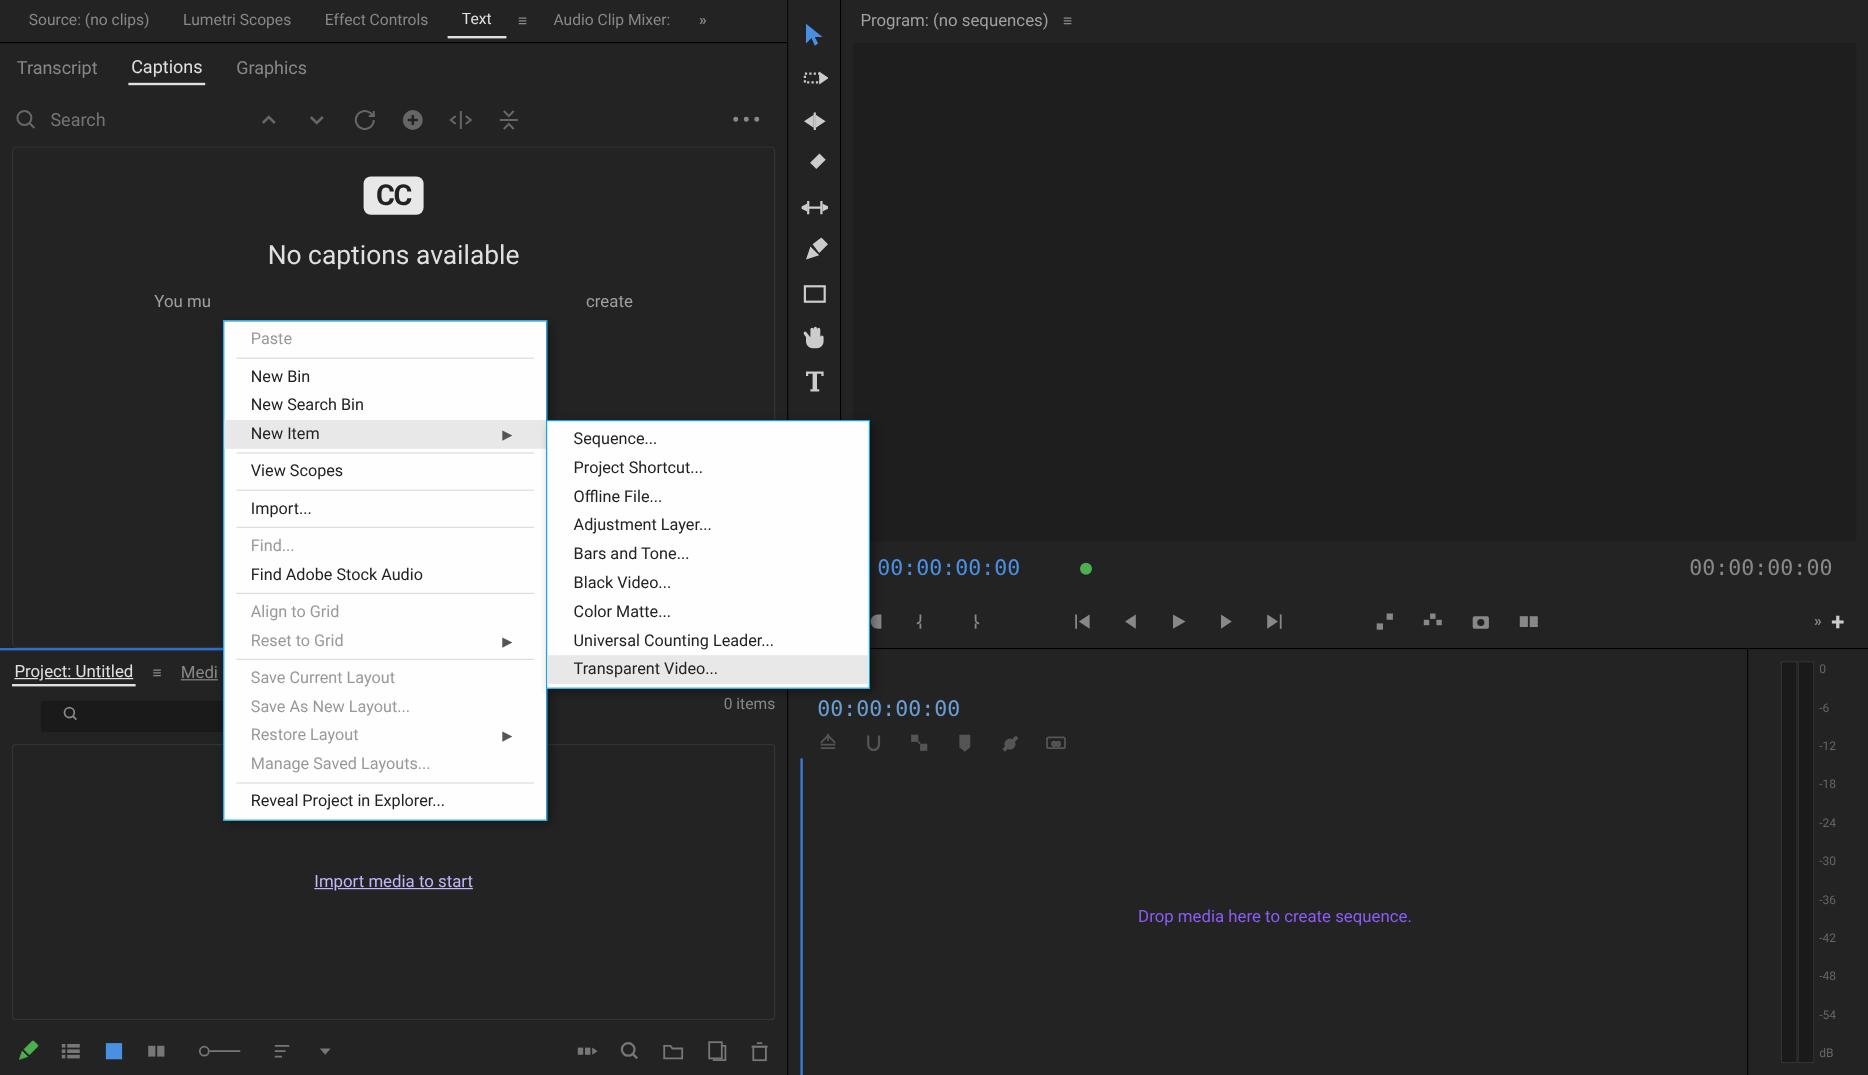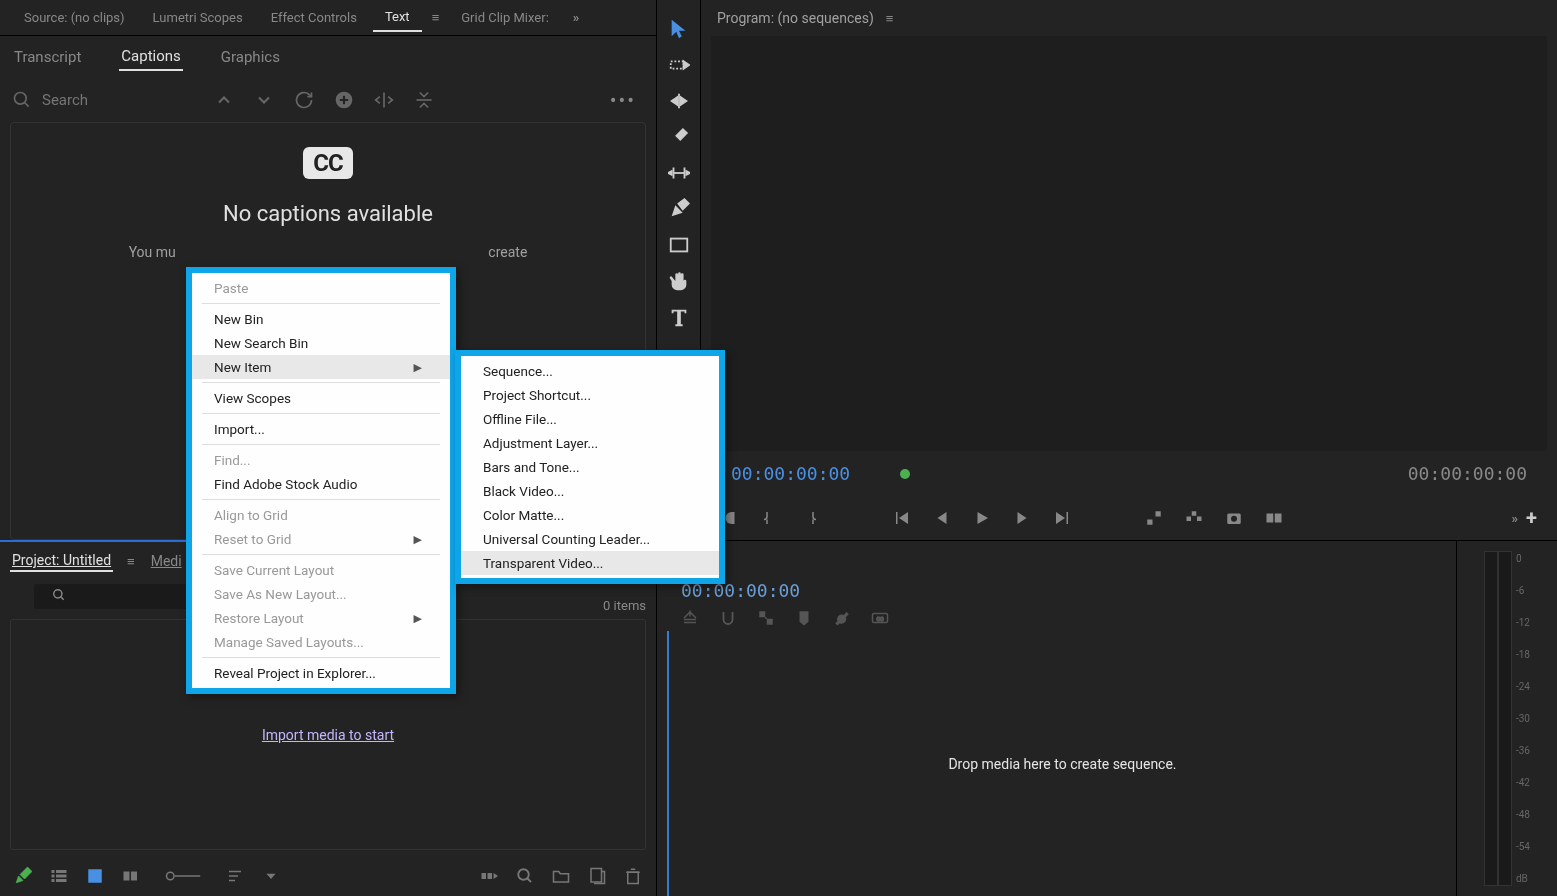--- a/index.html
+++ b/index.html
@@ -12,21 +12,21 @@
     .top-tab-menu { color: #888; padding: 0 6px; }
     .chevron-right { color: #888; padding: 0 8px; font-weight: bold; }
 
     
     .main-layout { display: flex; height: calc(896px - 0px); }
     .left-column { width: 657px; display: flex; flex-direction: column; }
     .right-column { flex: 1; display: flex; flex-direction: column; }
 
     
     .source-panel { height: 540px; background: #232323; display: flex; flex-direction: column; border-right: 1px solid #000; }
-    .sub-tabs { display: flex; align-items: center; padding: 8px 12px; gap: 36px; height: 42px; }
+    .sub-tabs { display: flex; align-items: center; padding: 8px 12px; gap: 24px; height: 42px; }
     .sub-tab { color: #888; font-size: 15px; cursor: pointer; padding: 4px 2px; }
     .sub-tab.active { color: #e0e0e0; border-bottom: 2px solid #e0e0e0; }
 
     .caption-toolbar { display: flex; align-items: center; padding: 8px 12px; gap: 12px; height: 44px; }
     .search-wrap { display: flex; align-items: center; gap: 10px; flex: 0 0 auto; }
     .search-input { background: transparent; border: none; color: #888; font-size: 15px; width: 110px; outline: none; }
     .toolbar-icons { display: flex; align-items: center; gap: 20px; margin-left: 50px; }
     .tb-icon { width: 20px; height: 20px; color: #666; cursor: pointer; display: flex; align-items: center; justify-content: center; }
     .tb-dots { margin-left: auto; color: #888; font-size: 20px; letter-spacing: 2px; padding-right: 8px; }
 
@@ -39,21 +39,21 @@
     .project-panel { flex: 1; background: #232323; border-top: 2px solid #2a6dd4; border-right: 1px solid #000; display: flex; flex-direction: column; }
     .project-tabs { display: flex; align-items: center; padding: 8px 10px; gap: 8px; }
     .project-tab { color: #e0e0e0; font-size: 14px; padding: 2px 2px; text-decoration: underline; }
     .project-tab.active { border-bottom: 2px solid #e0e0e0; }
     .project-tab-menu { color: #888; padding: 0 6px; }
     .project-name-row { display: flex; align-items: center; padding: 4px 20px; gap: 10px; }
     .folder-icon { color: #555; }
     .project-filename { color: #a0a0a0; font-size: 14px; }
     .project-search-row { display: flex; align-items: center; padding: 4px 12px 4px 18px; gap: 10px; background: #1a1a1a; margin: 4px 10px; border-radius: 3px; }
     .project-items-count { margin-left: auto; color: #888; font-size: 13px; padding-right: 10px; }
-    .project-row-wrap { display: flex; align-items: flex-end; padding-left: 24px; }
+    .project-row-wrap { display: flex; align-items: flex-start; padding-left: 24px; }
     .project-body { flex: 1; display: flex; flex-direction: column; align-items: center; justify-content: center; margin: 6px 10px; border: 1px solid #333; border-radius: 3px; }
     .import-hint { color: #c4b5fd; font-size: 14px; text-decoration: underline; }
 
     .project-bottom-bar { height: 40px; display: flex; align-items: center; padding: 0 14px; gap: 18px; }
     .pbb-left { display: flex; align-items: center; gap: 18px; }
     .pbb-right { display: flex; align-items: center; gap: 18px; margin-left: auto; }
     .pbb-icon { width: 18px; height: 18px; color: #777; display: flex; align-items: center; justify-content: center; }
     .pbb-icon.blue { color: #4a90e2; }
     .pbb-icon.green svg { stroke: #4caf50; }
 
@@ -78,30 +78,30 @@
 
     
     .lower-right { display: flex; height: 356px; border-top: 1px solid #000; }
     .upper-right { display: flex; height: 540px; }
     .timeline-panel { flex: 1; background: #232323; display: flex; flex-direction: column; border-right: 1px solid #000; }
     .timeline-header { padding: 10px 24px; display: flex; align-items: center; gap: 10px; }
     .timeline-tc { color: #6a9ed4; font-size: 18px; font-family: monospace; padding: 4px 24px; }
     .timeline-icons { display: flex; align-items: center; gap: 20px; padding: 4px 24px; }
     .tl-icon { color: #555; width: 18px; height: 18px; }
     .timeline-body { flex: 1; display: flex; align-items: center; justify-content: center; border-left: 2px solid #3a7bd4; margin-left: 10px; }
-    .drop-hint { color: #e5e5e5; font-size: 14px; }
+    .drop-hint { color: #8b5cf6; font-size: 14px; }
 
     
     .audio-panel { width: 100px; background: #232323; display: flex; flex-direction: column; padding: 10px 4px; }
     .meter-wrap { flex: 1; display: flex; justify-content: center; gap: 4px; align-items: stretch; position: relative; }
     .meter-track { width: 14px; background: #1a1a1a; border: 1px solid #333; }
     .meter-labels { display: flex; flex-direction: column; justify-content: space-between; font-size: 10px; color: #666; padding: 2px 0; }
 
     
-    .context-menu { position: absolute; background: #fefefe; border: 6px solid #0ea5e9; box-shadow: 3px 3px 8px rgba(0,0,0,0.4); font-size: 13.5px; color: #222; padding: 3px 0; z-index: 1000; }
+    .context-menu { position: absolute; background: #fefefe; border: 1px solid #0ea5e9; box-shadow: 3px 3px 8px rgba(0,0,0,0.4); font-size: 13.5px; color: #222; padding: 3px 0; z-index: 1000; }
     .cm-item { padding: 4px 28px 4px 22px; cursor: pointer; white-space: nowrap; display: flex; align-items: center; }
     .cm-item.disabled { color: #999; }
     .cm-item.hover { background: #e8e8e8; }
     .cm-item .arrow { margin-left: auto; color: #555; font-size: 11px; }
     .cm-sep { height: 1px; background: #ddd; margin: 3px 10px; }
 
     .menu1 { left: 186px; top: 267px; width: 270px; }
     .menu2 { left: 455px; top: 350px; width: 270px; }
 
     svg { width: 100%; height: 100%; }
@@ -112,21 +112,21 @@
 <div class="main-layout">
 
   <div class="left-column">
     <div class="source-panel">
       <div class="top-tabs">
         <span class="top-tab">Source: (no clips)</span>
         <span class="top-tab">Lumetri Scopes</span>
         <span class="top-tab">Effect Controls</span>
         <span class="top-tab active">Text</span>
         <span class="top-tab-menu">≡</span>
-        <span class="top-tab">Grid Clip Mixer:</span>
+        <span class="top-tab">Audio Clip Mixer:</span>
         <span class="chevron-right">»</span>
       </div>
 
       <div class="sub-tabs">
         <span class="sub-tab">Transcript</span>
         <span class="sub-tab active">Captions</span>
         <span class="sub-tab">Graphics</span>
       </div>
 
       <div class="caption-toolbar">

